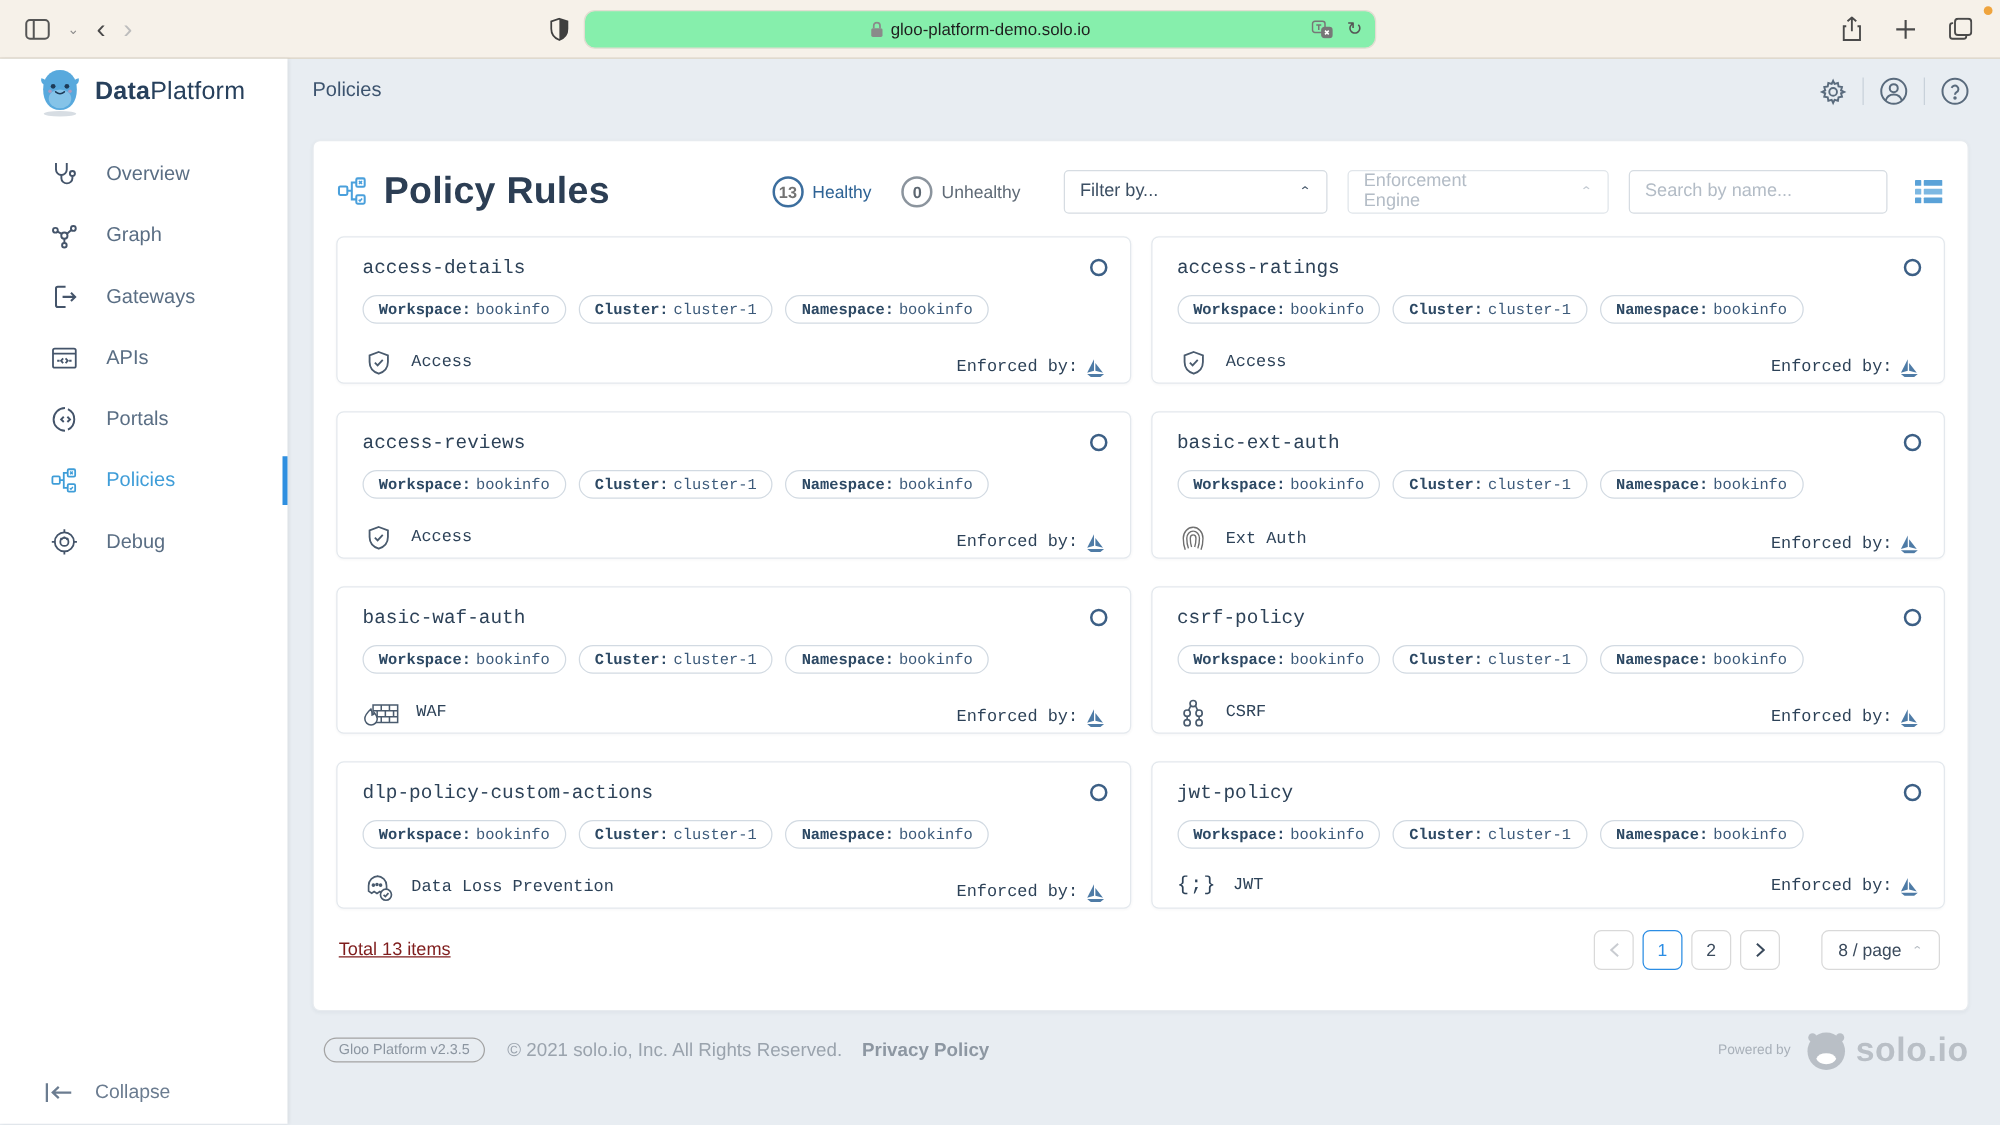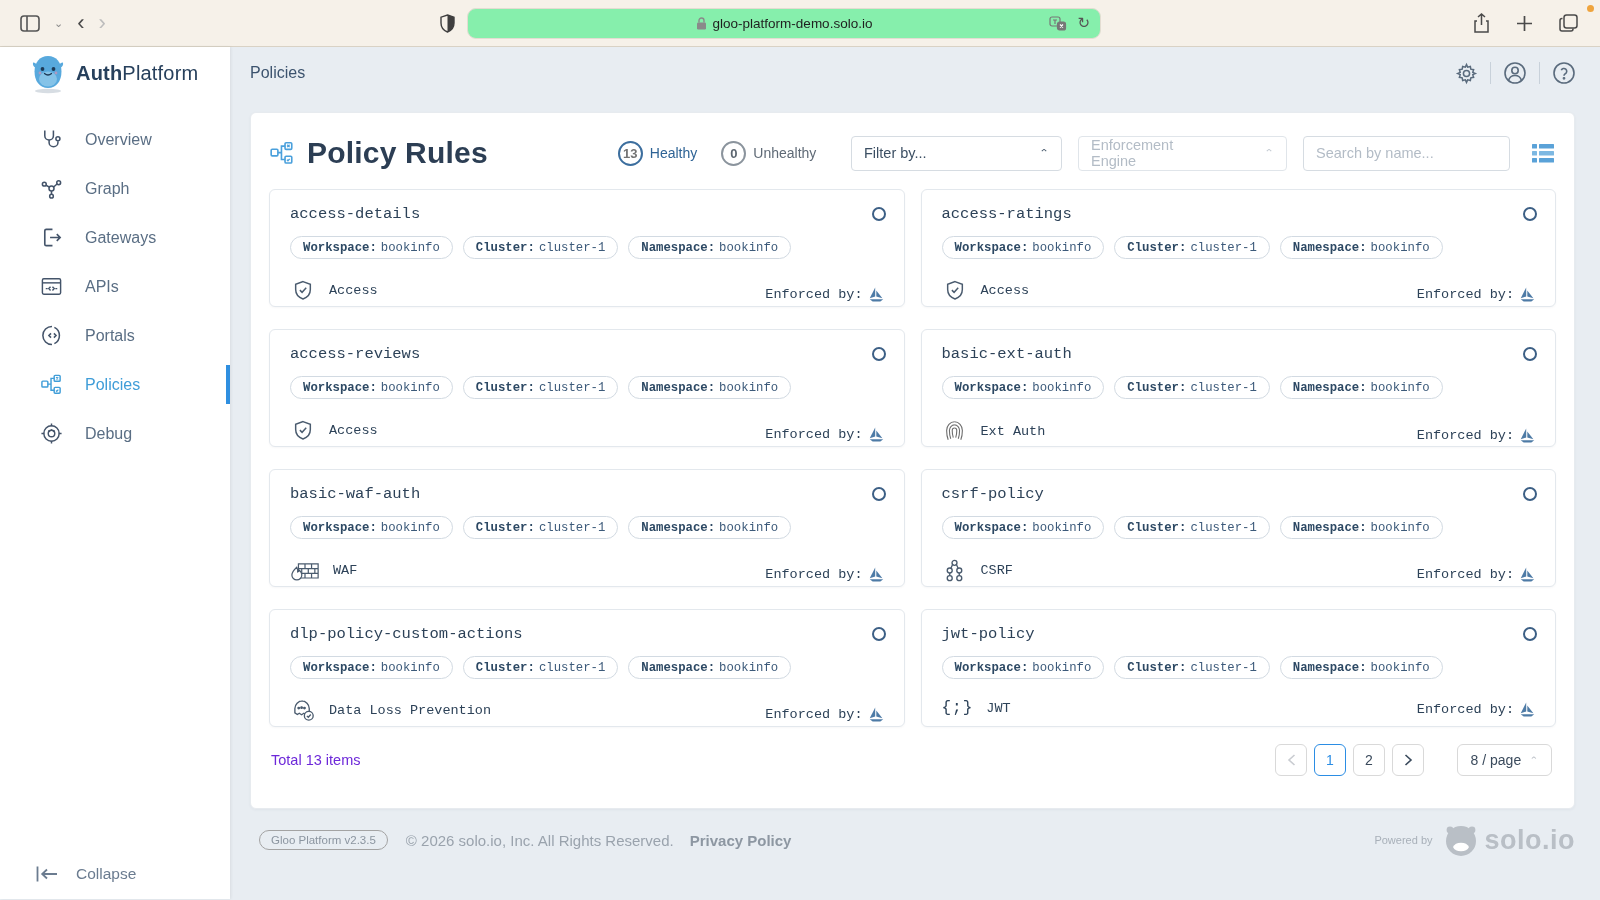--- a/index.html
+++ b/index.html
@@ -92,21 +92,21 @@
   .card-bottom { display:flex; align-items:flex-end; margin-top:20px; }
   .type-group { display:flex; align-items:center; gap:13px; }
   .type-icon { display:flex; align-items:center; justify-content:center; min-width:26px; }
   .type-label { font-size:13.5px; color:#2d4258; }
   .jwt-glyph { font-size:16px; color:#2d4258; letter-spacing:1px; }
   .enforced { margin-left:auto; display:flex; align-items:center; gap:6px; }
   .enforced-label { font-size:13.5px; color:#2d4258; }
 
   
   .totals-row { display:flex; align-items:center; margin:17px 6px 0 4px; }
-  .total-text { font-size:14.5px; color:#6d28d9; }
+  .total-text { font-size:14.5px; color:#7f1d1d;text-decoration:underline; }
   .pagination { margin-left:auto; display:flex; align-items:center; gap:7px; }
   .page-btn { width:32px; height:32px; border:1px solid #d9d9d9; border-radius:6px; background:#fff;
               font-size:14px; color:#3a4a5c; display:flex; align-items:center; justify-content:center; cursor:pointer;
               font-family:"Liberation Sans",sans-serif; }
   .page-btn.disabled { color:#c9ccd1; cursor:default; }
   .page-btn.active { border-color:#2b8de4; color:#2b8de4; }
   .pagesize { width:95px; height:32px; border:1px solid #d9d9d9; border-radius:6px; background:#fff; margin-left:26px;
               display:flex; align-items:center; justify-content:center; gap:8px; cursor:pointer; }
   .pagesize-label { font-size:14px; color:#3a4a5c; }
   .pagesize .chev { font-size:11px; color:#b6bcc3; transform:scaleY(.8); }
@@ -192,21 +192,21 @@
         <path d="M20 4 c8.5 0 13.5 6.5 13.5 15.5 C33.5 29 28.5 36 20 36 S6.5 29 6.5 19.5 C6.5 10.5 11.5 4 20 4 z" fill="#58a9dd"></path>
         <path d="M8 16 c-2.5-1-3.5-3-3-5.5 2 .2 3.8 1.5 4.5 3.5" fill="#58a9dd"></path>
         <path d="M32 16 c2.5-1 3.5-3 3-5.5 -2 .2-3.8 1.5-4.5 3.5" fill="#58a9dd"></path>
         <ellipse cx="20" cy="27" rx="9" ry="7.5" fill="#85c3e8"></ellipse>
         <circle cx="14.5" cy="17" r="1.9" fill="#1d3a57"></circle>
         <circle cx="25.5" cy="17" r="1.9" fill="#1d3a57"></circle>
         <path d="M16.5 21.5 q3.5 3 7 0" fill="none" stroke="#1d3a57" stroke-width="1.3" stroke-linecap="round"></path>
         <circle cx="12" cy="21" r="1.4" fill="#e98fae" opacity=".6"></circle>
         <circle cx="28" cy="21" r="1.4" fill="#e98fae" opacity=".6"></circle>
       </svg>
-      <span class="logo-text"><b>Auth</b><span>Platform</span></span>
+      <span class="logo-text"><b>Data</b><span>Platform</span></span>
     </div>
 
     <div class="nav">
       <div class="nav-item">
         <svg width="23" height="23" viewBox="0 0 24 24" fill="none" stroke-width="1.6">
             <path d="M5 2.5 v5.5 a4.5 4.5 0 0 0 9 0 V2.5"></path>
             <path d="M9.5 12.5 v2.8 a4.6 4.2 0 0 0 9.2 0 v-1.6"></path>
             <circle cx="18.7" cy="11.3" r="2.1"></circle>
           </svg>
         <span class="nav-label">Overview</span>
@@ -710,21 +710,21 @@
           <span class="pagesize">
             <span class="pagesize-label">8 / page</span>
             <span class="chev">⌃</span>
           </span>
         </span>
       </div>
     </div>
 
     <div class="site-footer">
       <span class="version-pill">Gloo Platform v2.3.5</span>
-      <span class="copyright">© 2026 solo.io, Inc. All Rights Reserved.</span>
+      <span class="copyright">© 2021 solo.io, Inc. All Rights Reserved.</span>
       <span class="privacy-link">Privacy Policy</span>
       <span class="powered">
         <span class="powered-by">Powered by</span>
         <span class="brand-text">
           <svg width="36" height="34" viewBox="0 0 36 34">
               <g fill="#b9bfc6">
                 <circle cx="18" cy="18" r="15"></circle>
                 <circle cx="7" cy="7" r="3.4"></circle>
                 <circle cx="29" cy="7" r="3.4"></circle>
               </g>

